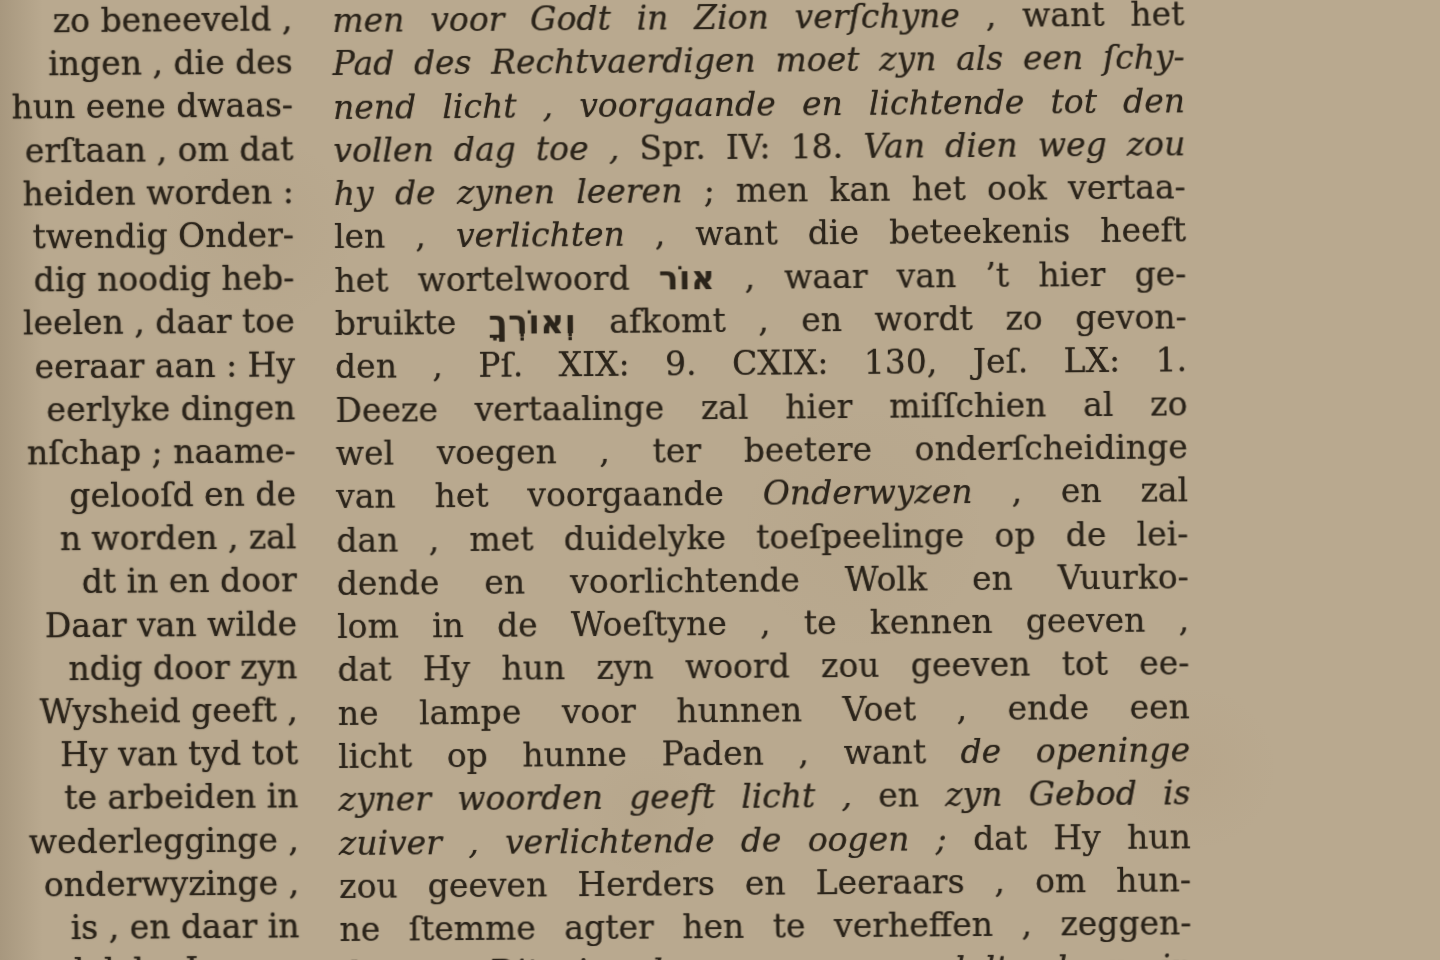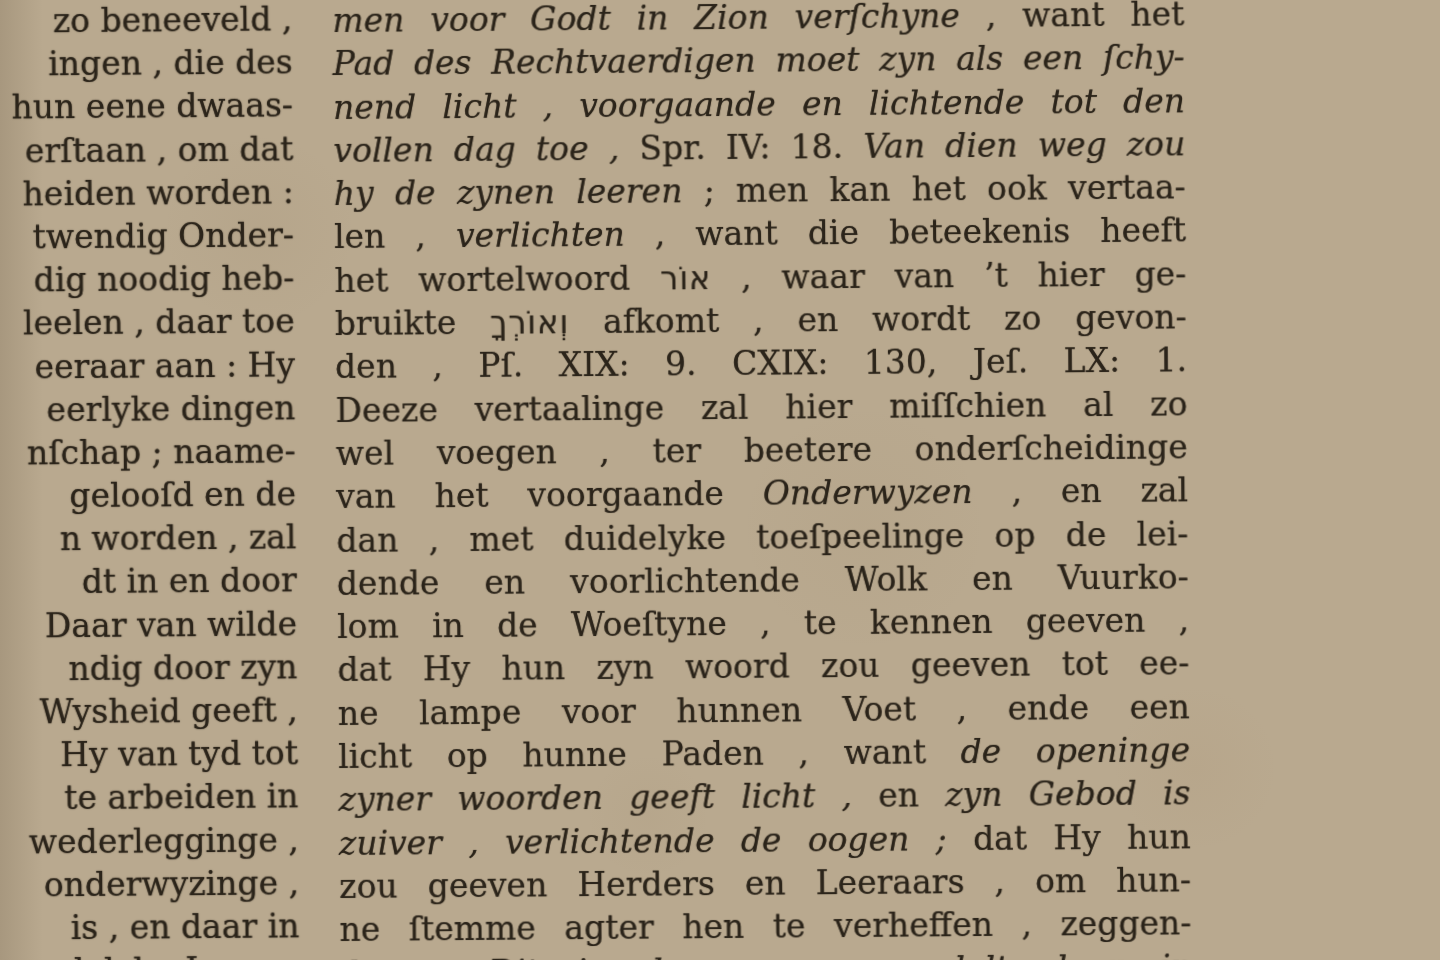--- a/index.html
+++ b/index.html
@@ -68,21 +68,21 @@
     line-height: 43.3px;
     text-align: justify;
     text-align-last: justify;
     white-space: nowrap;
   }
   .seg-roman  { font-style: normal; }
   .seg-italic { font-style: italic; }
   .seg-hebrew {
     font-family: "DejaVu Sans", sans-serif;
     font-style: normal;
-    font-weight: normal;
+    font-weight: bold;
     font-size: 0.97em;
     letter-spacing: 1px;
   }
   
   .mottle {
     position: absolute; inset: 0; pointer-events: none;
     background:
       radial-gradient(circle 140px at 18% 24%, rgba(120,95,60,0.05), rgba(120,95,60,0) 70%),
       radial-gradient(circle 180px at 60% 55%, rgba(120,95,60,0.04), rgba(120,95,60,0) 70%),
       radial-gradient(circle 120px at 83% 80%, rgba(150,110,70,0.05), rgba(150,110,70,0) 70%),

